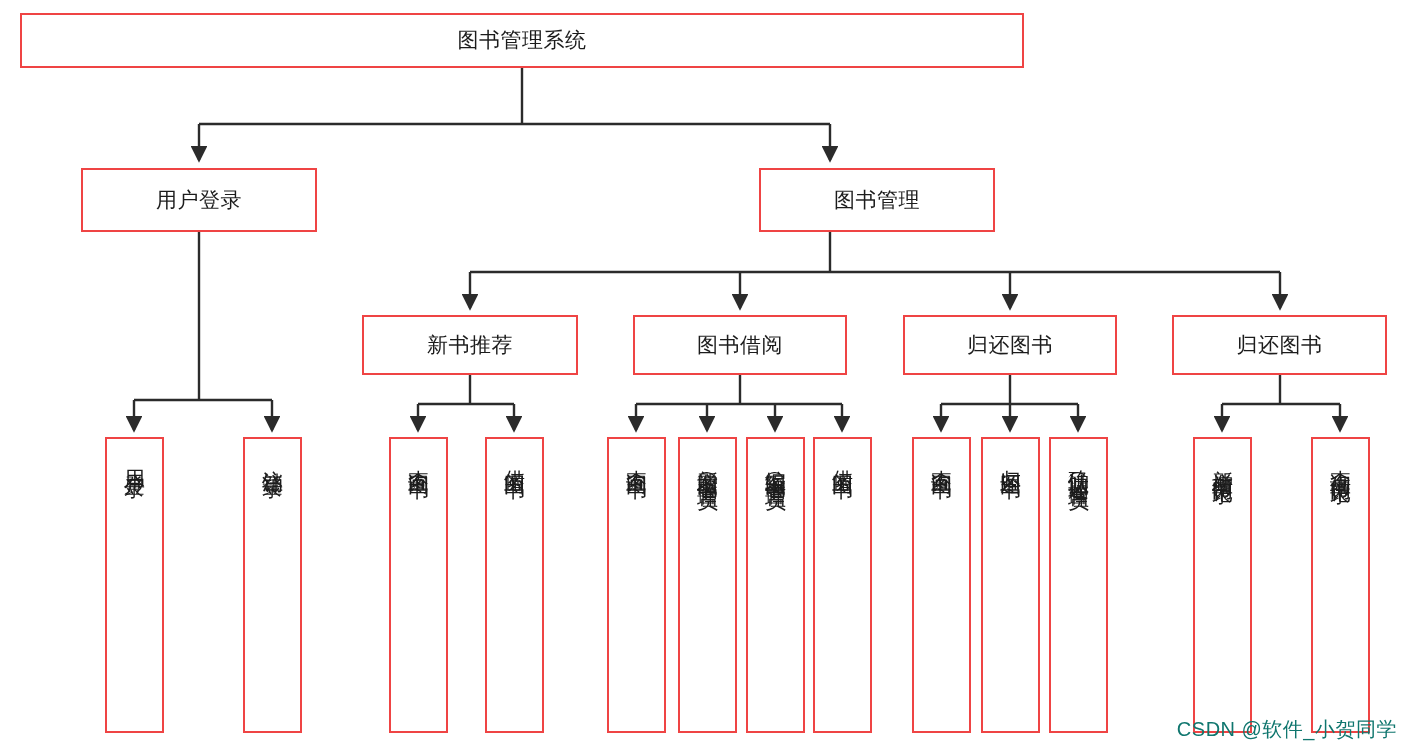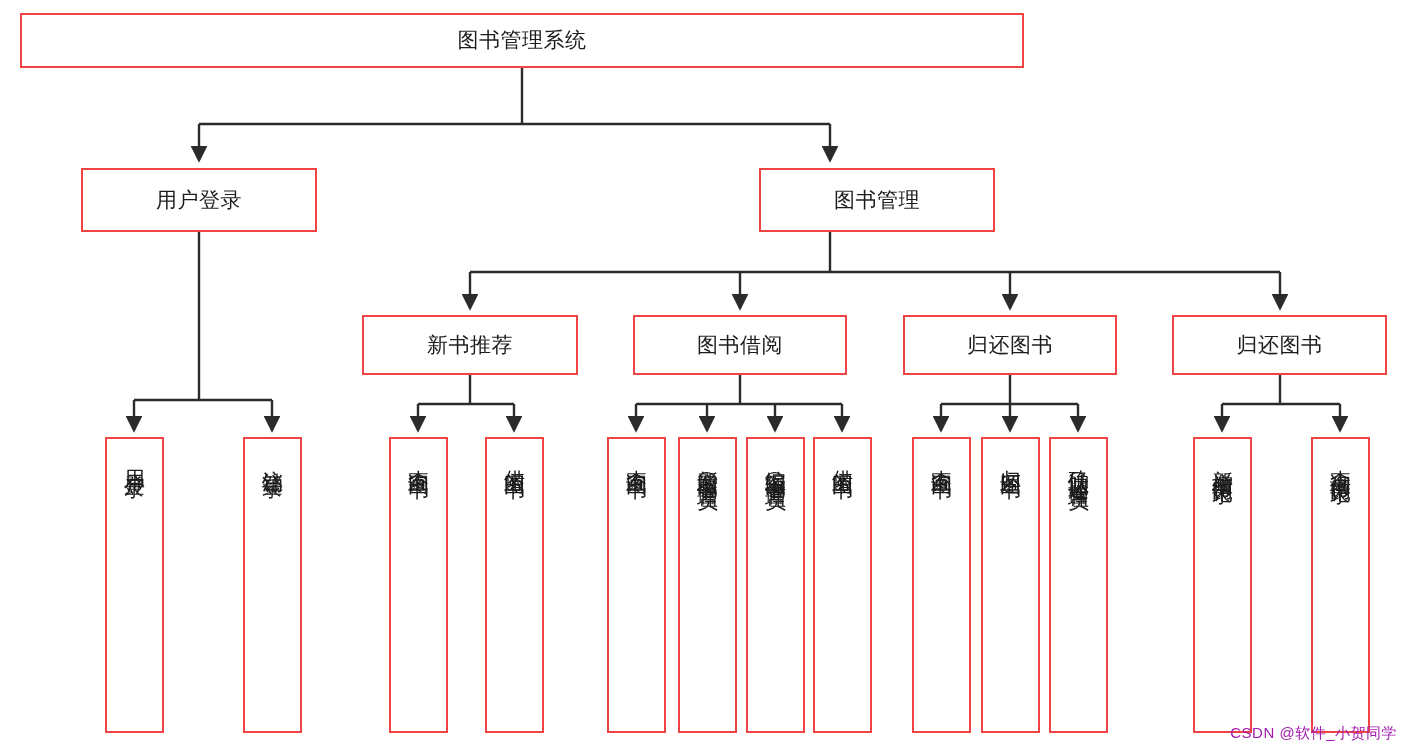--- a/index.html
+++ b/index.html
@@ -49,22 +49,22 @@
     text-orientation:upright;
     font-size:21px;
     line-height:1.05;
     letter-spacing:3px;
     white-space:nowrap;
   }
   .watermark{
     position:absolute;
     right:8px;
     bottom:4px;
-    font-size:15px;
-    color:#a21caf;
+    font-size:20px;
+    color:#0f766e;
     letter-spacing:0.5px;
     z-index:5;
     white-space:nowrap;
   }
 </style>
 </head>
 <body>
 
 <div id="canvas">
 

